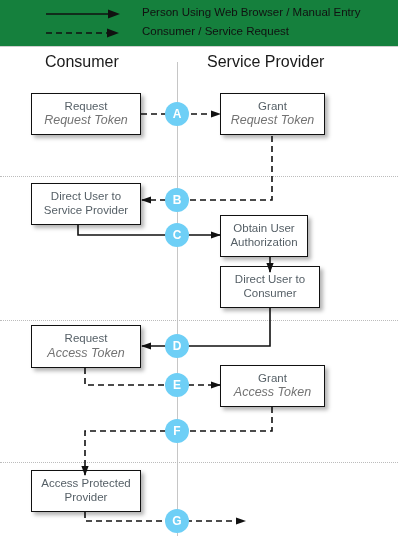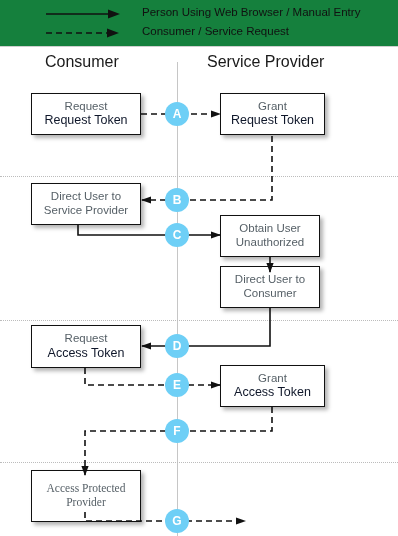--- a/index.html
+++ b/index.html
@@ -90,22 +90,23 @@
     text-align: center;
     line-height: 1.18;
   }
   .node .ln {
     display: block;
     font-size: 11.5px;
     color: #555f66;
     white-space: nowrap;
   }
   .node .ln.accent {
-    color: #0f172a;
+    color: #737373;
     font-size: 12.5px;
+    font-style: italic;
   }
 
   
   .badge {
     position: absolute;
     width: 24px;
     height: 24px;
     border-radius: 50%;
     background: #6ecff6;
     color: #ffffff;
@@ -227,41 +228,41 @@
   <div class="node" style="left:220px; top:93px;  width:105px; height:42px;">
     <span class="ln">Grant</span>
     <span class="ln accent">Request Token</span>
   </div>
 
   <div class="node" style="left:31px;  top:183px; width:110px; height:42px;">
     <span class="ln">Direct User to</span>
     <span class="ln">Service Provider</span>
   </div>
 
-  <div class="node" style="left:220px; top:215px; width:100px; height:42px;">
+  <div class="node" style="left:220px; top:215px; width:88px; height:42px;">
     <span class="ln">Obtain User</span>
-    <span class="ln">Unauthorized</span>
+    <span class="ln">Authorization</span>
   </div>
 
   <div class="node" style="left:220px; top:266px; width:100px; height:42px;">
     <span class="ln">Direct User to</span>
     <span class="ln">Consumer</span>
   </div>
 
   <div class="node" style="left:31px;  top:325px; width:110px; height:43px;">
     <span class="ln">Request</span>
     <span class="ln accent">Access Token</span>
   </div>
 
   <div class="node" style="left:220px; top:365px; width:105px; height:42px;">
     <span class="ln">Grant</span>
     <span class="ln accent">Access Token</span>
   </div>
 
-  <div class="node" style="left:31px;  top:470px; width:110px; height:52px;font-family:Liberation Serif, serif;">
+  <div class="node" style="left:31px;  top:470px; width:110px; height:42px;">
     <span class="ln">Access Protected</span>
     <span class="ln">Provider</span>
   </div>
 
   <div class="badge" style="left:165px; top:102px;">A</div>
   <div class="badge" style="left:165px; top:188px;">B</div>
   <div class="badge" style="left:165px; top:223px;">C</div>
   <div class="badge" style="left:165px; top:334px;">D</div>
   <div class="badge" style="left:165px; top:373px;">E</div>
   <div class="badge" style="left:165px; top:419px;">F</div>

